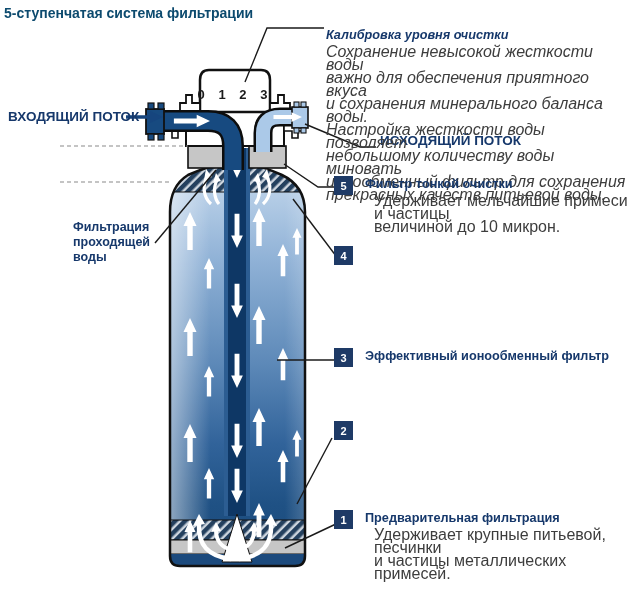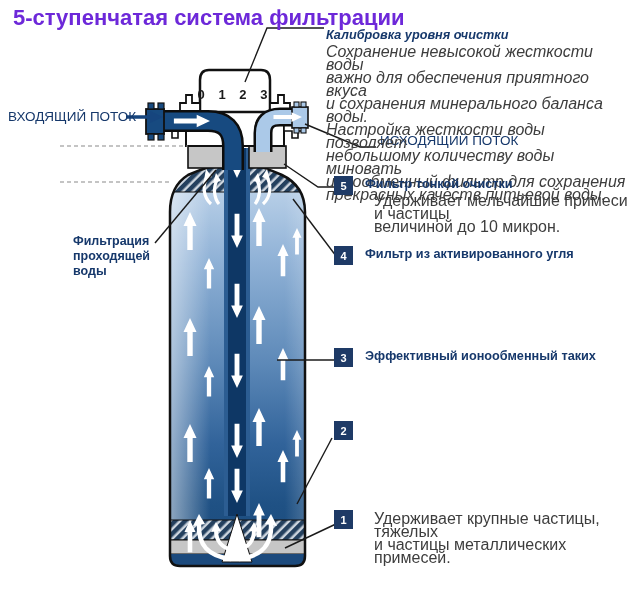--- a/index.html
+++ b/index.html
@@ -2,25 +2,25 @@
 <html><head>
 <meta charset="utf-8">
 <style>
   html,body{margin:0;padding:0;}
   body{
     width:631px;height:600px;position:relative;background:#ffffff;
     font-family:"Liberation Sans", sans-serif;overflow:hidden;
   }
   .abs{position:absolute;}
   #diagram-svg{position:absolute;left:0;top:0;}
-  #title{left:13px;top:5px;font-size:22px;font-weight:bold;color:#6d28d9;}
-  .flowlabel{font-size:13.5px;font-weight:normal;color:#16386b;white-space:nowrap;}
+  #title{left:4px;top:5px;font-size:14px;font-weight:bold;color:#0c4a6e;}
+  .flowlabel{font-size:13.5px;font-weight:bold;color:#16386b;white-space:nowrap;}
   #in-label{left:8px;top:109px;}
   #out-label{left:380px;top:133px;}
-  #filtration-label{left:73px;top:234px;font-size:12.5px;font-weight:bold;color:#16386b;
+  #filtration-label{left:73px;top:220px;font-size:12.5px;font-weight:bold;color:#16386b;
     line-height:15px;white-space:pre-line;}
   .heading{font-size:12.7px;font-weight:bold;color:#16386b;margin:0;white-space:nowrap;}
   .body-text{font-size:16px;color:#3d3d3d;line-height:13px;white-space:pre-line;margin:3px 0 0 0;}
   #calibration{left:326px;top:28px;width:300px;font-style:italic;}
   .stage{position:absolute;left:334px;width:297px;}
   #stage5{top:175px;} #stage4{top:245px;} #stage3{top:347px;} #stage2{top:420px;} #stage1{top:509px;}
   .badge{position:absolute;left:0;top:1px;width:19px;height:19px;background:#1e3a66;
     color:#ffffff;font-size:11px;font-weight:bold;display:flex;align-items:center;justify-content:center;}
   .stage .heading{margin-left:31px;padding-top:2px;}
   .stage .body-text{margin-left:40px;}
@@ -195,29 +195,29 @@
 
 <div id="stage5" class="stage">
   <div class="badge">5</div>
   <div class="heading">Фильтр тонкой очистки</div>
   <div class="body-text">Удерживает мельчайшие примеси и частицы
 величиной до 10 микрон.</div>
 </div>
 
 <div id="stage4" class="stage">
   <div class="badge">4</div>
-  <div class="heading">Фильтр из активированного угля</div>
 </div>
 
 <div id="stage3" class="stage">
   <div class="badge">3</div>
-  <div class="heading">Эффективный ионообменный таких</div>
+  <div class="heading">Эффективный ионообменный фильтр</div>
 </div>
 
 <div id="stage2" class="stage">
   <div class="badge">2</div>
 </div>
 
 <div id="stage1" class="stage">
   <div class="badge">1</div>
-  <div class="body-text">Удерживает крупные частицы, тяжелых
+  <div class="heading">Предварительная фильтрация</div>
+  <div class="body-text">Удерживает крупные питьевой, песчинки
 и частицы металлических примесей.</div>
 </div>
 
 </body></html>

